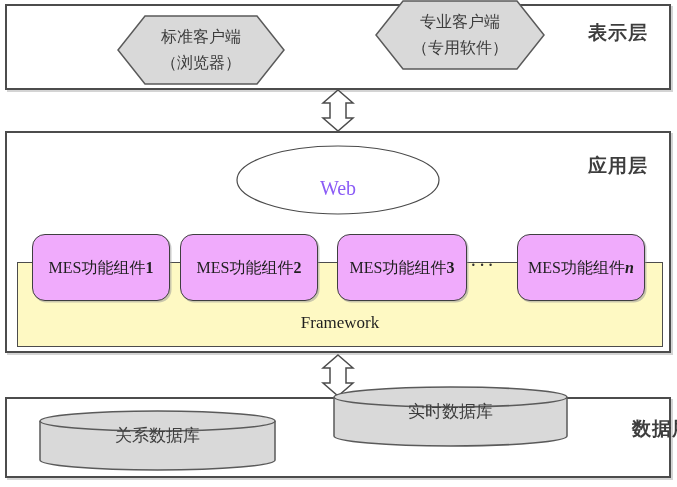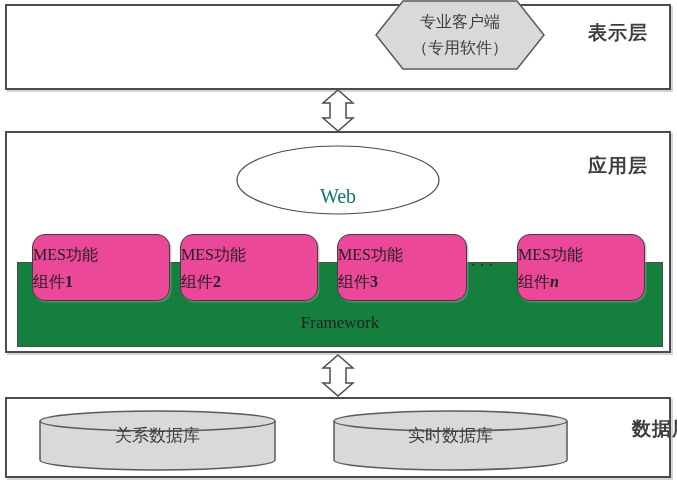--- a/index.html
+++ b/index.html
@@ -18,36 +18,36 @@
   }
   .hexagon{position:absolute;}
   .hexagon svg{display:block;}
   .hex-text{
     position:absolute;left:0;top:0;width:100%;height:100%;
     display:flex;flex-direction:column;align-items:center;justify-content:center;
     font-size:16px;line-height:26px;color:#3d3d3d;text-align:center;
   }
   .web-ellipse{position:absolute;}
   .web-text{
-    position:absolute;left:0;top:16px;width:100%;height:100%;
+    position:absolute;left:0;top:8px;width:100%;height:100%;
     display:flex;align-items:center;justify-content:center;
-    font-size:20px;color:#0f766e;
+    font-size:20px;color:#8b5cf6;
   }
   .framework-bar{
-    position:absolute;background:#15803d;border:1.5px solid #4c4c4c;
+    position:absolute;background:#fef9c3;border:1.5px solid #4c4c4c;
     box-sizing:border-box;
   }
   .framework-label{
     position:absolute;left:0;right:0;bottom:13px;text-align:center;
     font-size:17px;color:#1f1f1f;
   }
   .mes-box{
-    position:absolute;background:#ec4899;border:1.5px solid #3f3f3f;
+    position:absolute;background:#f0abfc;border:1.5px solid #3f3f3f;
     border-radius:13px;box-sizing:border-box;
-    display:flex;flex-direction:column;align-items:flex-start;justify-content:center;
+    display:flex;flex-direction:row;align-items:center;justify-content:center;
     font-size:16px;line-height:27px;color:#1f1f1f;text-align:center;
     box-shadow:1.5px 1.5px 0 rgba(150,150,150,.5);
   }
   .mes-box .italic{font-style:italic;font-weight:bold;}
   .ellipsis-dots{
     position:absolute;font-size:20px;color:#333;letter-spacing:2px;
   }
   .cylinder{position:absolute;}
   .cyl-text{
     position:absolute;left:0;top:14px;width:100%;text-align:center;
@@ -57,20 +57,29 @@
 </style>
 </head>
 <body>
 
 <div class="stage">
 
   <div class="layer-box" style="left:5px;top:4px;width:666px;height:86px;"></div>
 
   <div class="layer-label" style="left:588px;top:20px;">表示层</div>
 
+  <div class="hexagon" style="left:117px;top:15px;width:168px;height:70px;">
+    <svg width="168" height="70" viewBox="0 0 168 70">
+      <polygon points="28,1 140,1 167,35 140,69 28,69 1,35" fill="#d9d9d9" stroke="#5a5a5a" stroke-width="1.5"></polygon>
+    </svg>
+    <div class="hex-text">
+      <span>标准客户端</span>
+      <span>（浏览器）</span>
+    </div>
+  </div>
 
   <div class="hexagon" style="left:375px;top:0;width:170px;height:70px;">
     <svg width="170" height="70" viewBox="0 0 170 70">
       <polygon points="28,1 142,1 169,35 142,69 28,69 1,35" fill="#d9d9d9" stroke="#5a5a5a" stroke-width="1.5"></polygon>
     </svg>
     <div class="hex-text">
       <span>专业客户端</span>
       <span>（专用软件）</span>
     </div>
   </div>
@@ -129,21 +138,21 @@
   <div class="layer-label" style="left:588px;top:416px;margin-left:44px;">数据层</div>
 
   <div class="cylinder" style="left:39px;top:410px;width:237px;height:62px;text-decoration:underline;">
     <svg width="237" height="62" viewBox="0 0 237 62">
       <path d="M1 11 L1 50 A117.5 10 0 0 0 236 50 L236 11" fill="#d9d9d9" stroke="#5a5a5a" stroke-width="1.5"></path>
       <ellipse cx="118.5" cy="11" rx="117.5" ry="10" fill="#d9d9d9" stroke="#5a5a5a" stroke-width="1.5"></ellipse>
     </svg>
     <div class="cyl-text">关系数据库</div>
   </div>
 
-  <div class="cylinder" style="left:333px;top:410px;width:235px;height:62px;">
+  <div class="cylinder" style="left:333px;top:386px;width:235px;height:62px;">
     <svg width="235" height="62" viewBox="0 0 235 62">
       <path d="M1 11 L1 50 A116.5 10 0 0 0 234 50 L234 11" fill="#d9d9d9" stroke="#5a5a5a" stroke-width="1.5"></path>
       <ellipse cx="117.5" cy="11" rx="116.5" ry="10" fill="#d9d9d9" stroke="#5a5a5a" stroke-width="1.5"></ellipse>
     </svg>
     <div class="cyl-text">实时数据库</div>
   </div>
 
 </div>
 
 </body></html>

